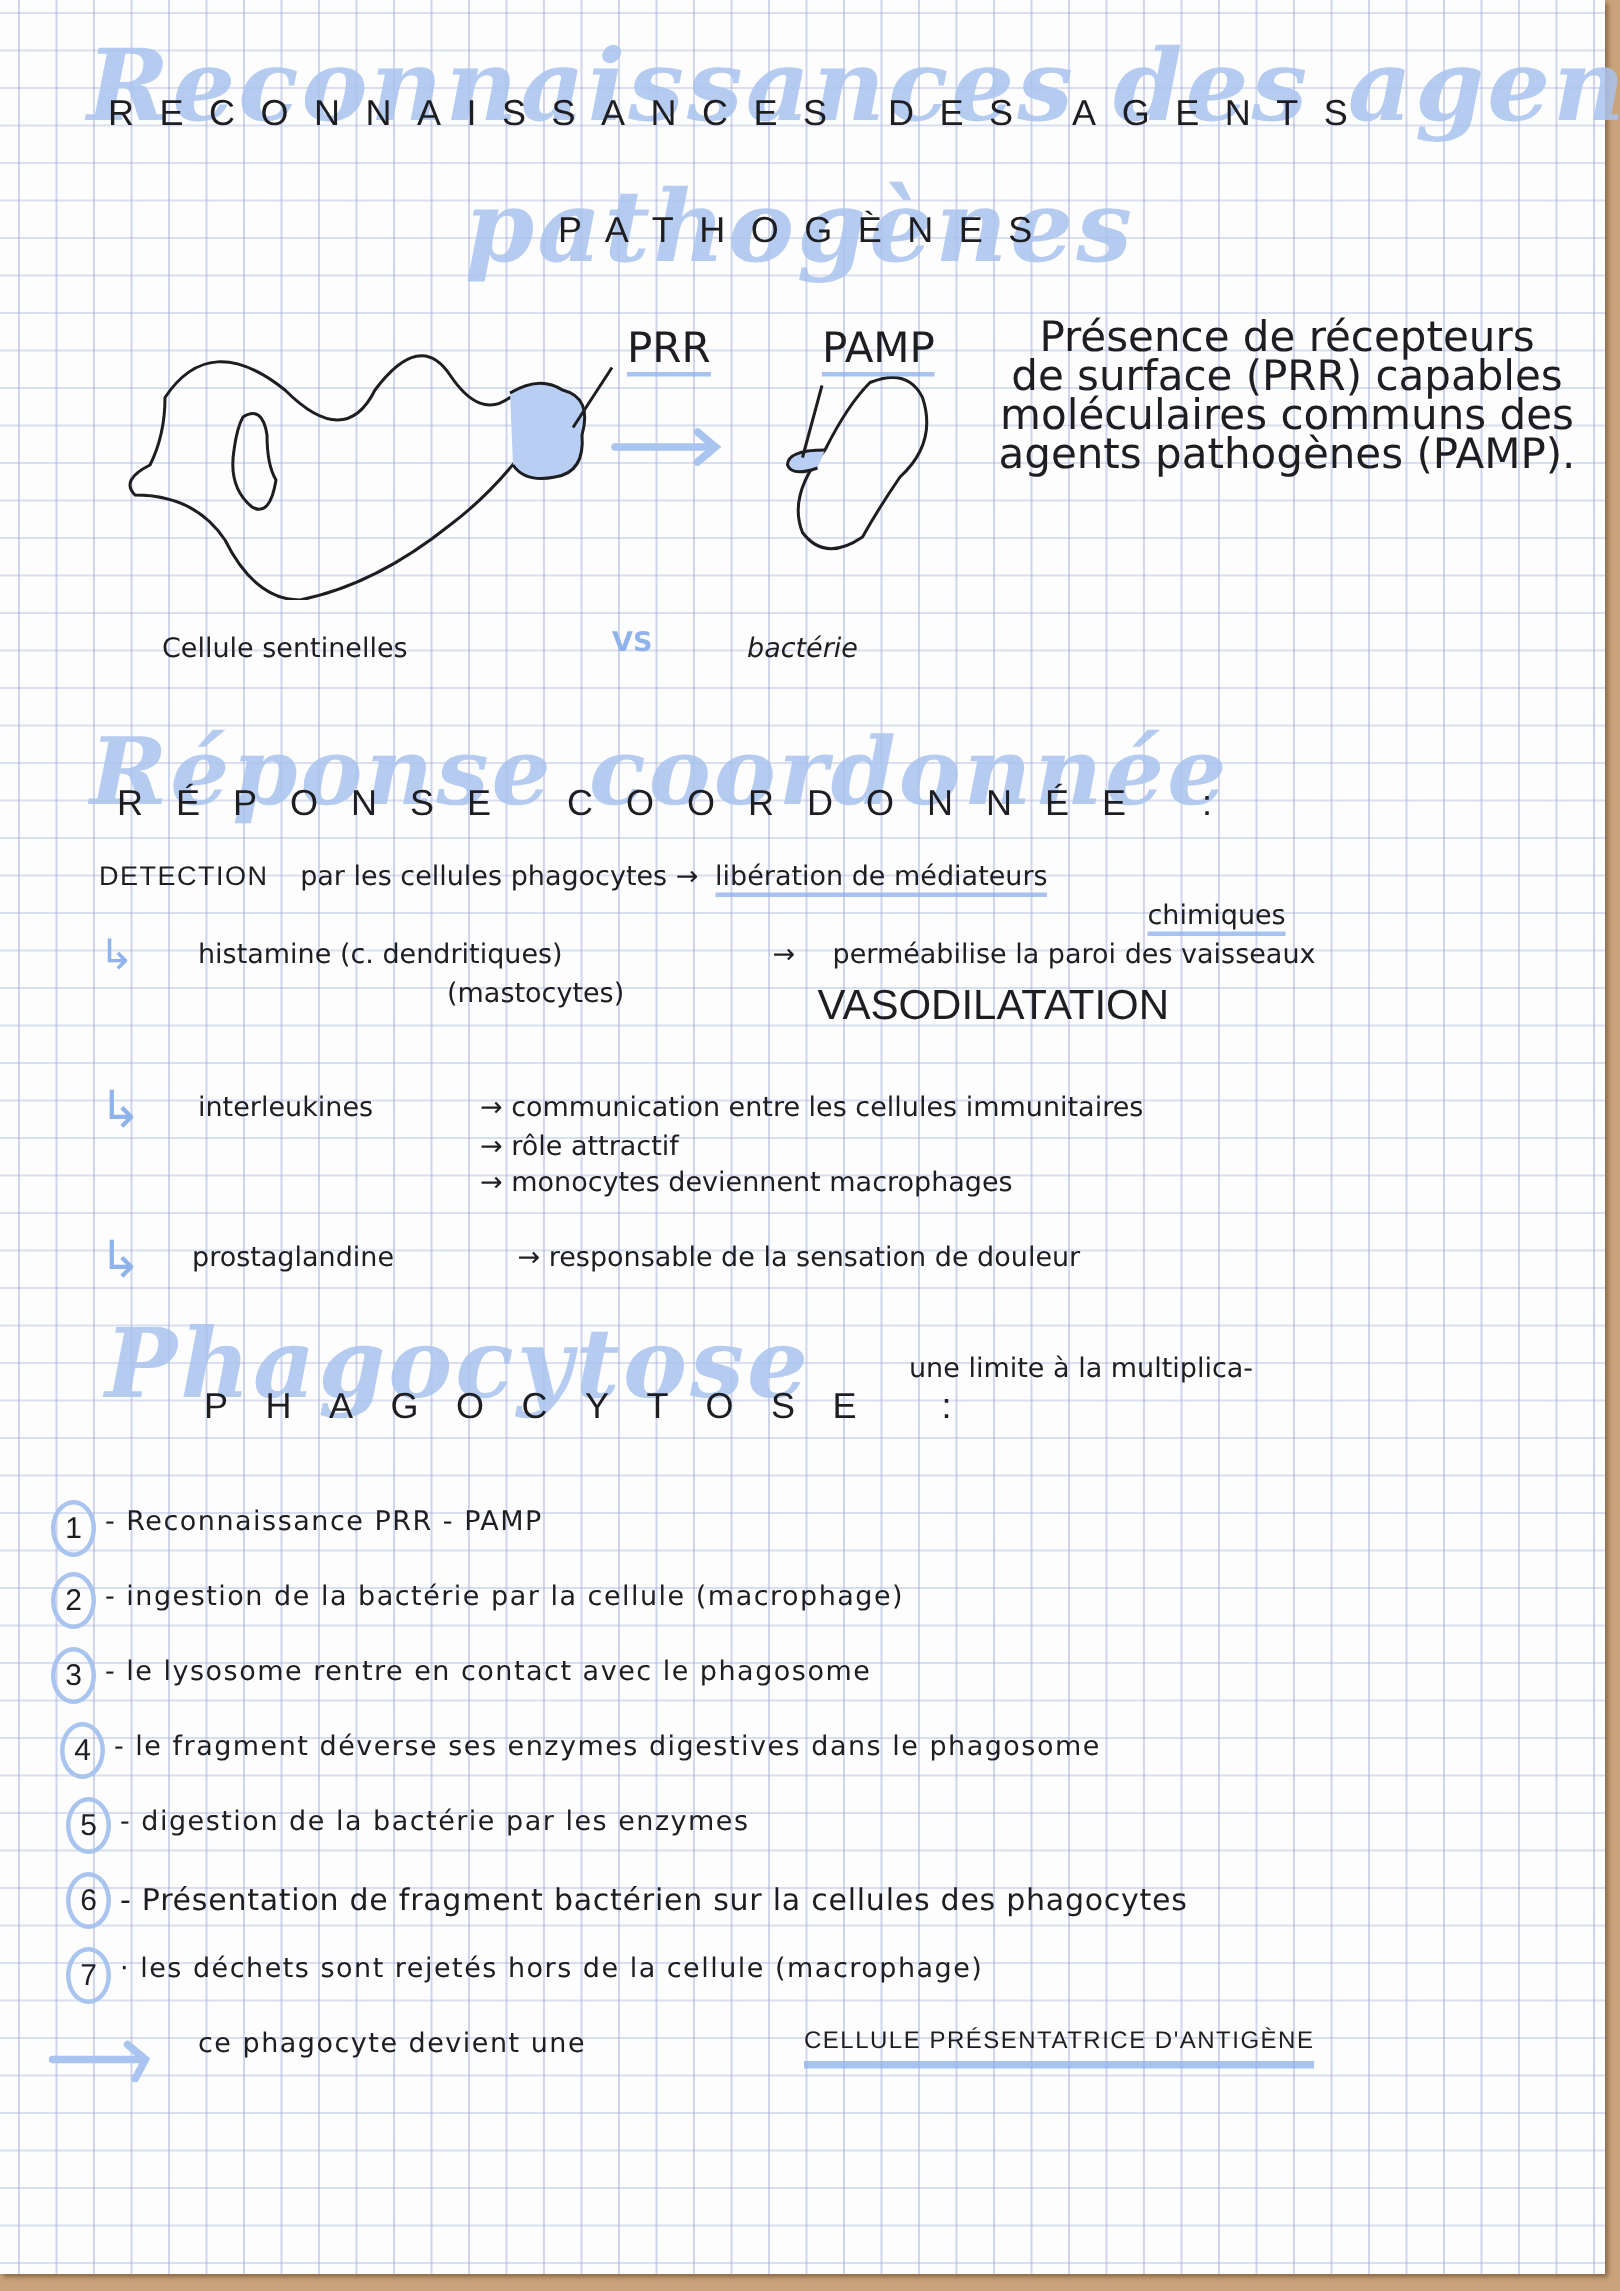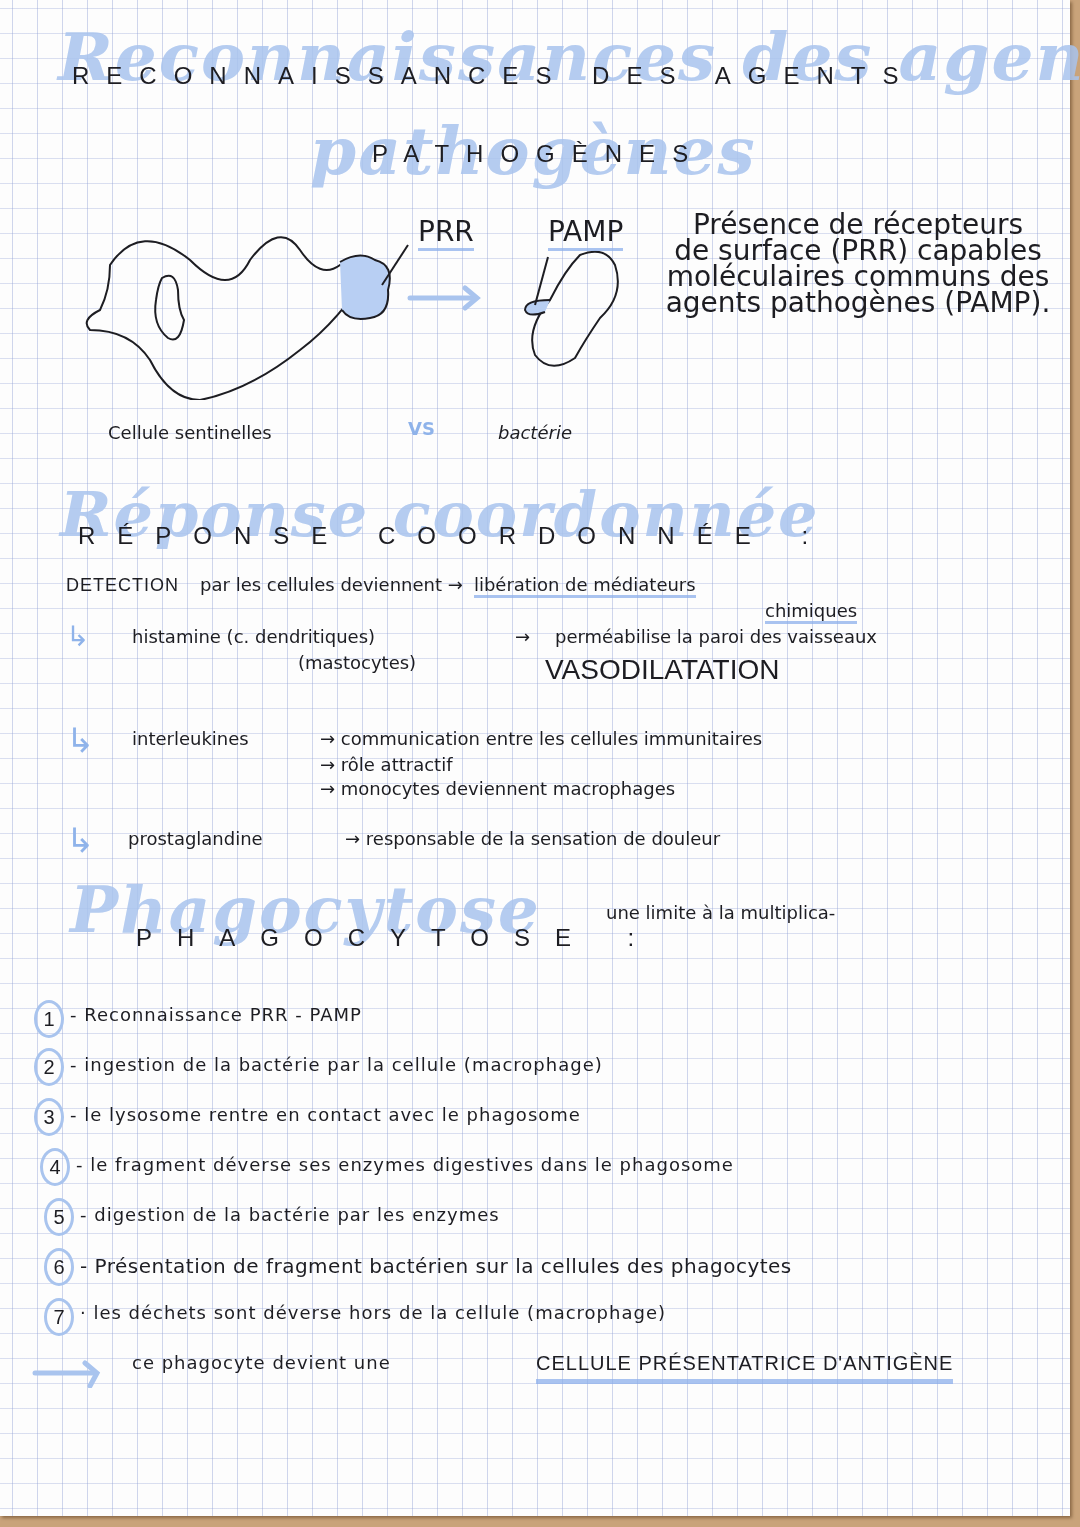--- a/index.html
+++ b/index.html
@@ -74,21 +74,21 @@
     <div class="hand hand-s">de surface (PRR) capables</div>
     <div class="hand hand-s">moléculaires communs des</div>
     <div class="hand hand-s">agents pathogènes (PAMP).</div>
   </div>
 
   <div class="abs hl-big" style="left:60px;top:478px;font-size:62px;">Réponse coordonnée</div>
   <div class="abs caps" style="left:78px;top:522px;letter-spacing:22px;">RÉPONSE COORDONNÉE :</div>
 
   <div class="abs" style="left:66px;top:574px;">
     <span class="hand" style="font-family:'Liberation Sans',sans-serif;letter-spacing:1px;">DETECTION</span>
-    <span class="hand" style="margin-left:16px;">par les cellules deviennent →</span>
+    <span class="hand" style="margin-left:16px;">par les cellules phagocytes →</span>
     <span class="hand ul" style="margin-left:6px;">libération de médiateurs</span>
   </div>
   <div class="abs hand ul" style="left:765px;top:600px;">chimiques</div>
 
   <div class="abs blue-arrow" style="left:66px;top:620px;font-size:28px;">↳</div>
   <div class="abs hand" style="left:132px;top:626px;">histamine (c. dendritiques)</div>
   <div class="abs hand" style="left:298px;top:652px;">(mastocytes)</div>
   <div class="abs hand" style="left:515px;top:626px;">→</div>
   <div class="abs hand" style="left:555px;top:626px;">perméabilise la paroi des vaisseaux</div>
   <div class="abs hand hand-s" style="left:545px;top:654px;font-family:'Liberation Sans',sans-serif;">VASODILATATION</div>
@@ -119,23 +119,23 @@
   <div class="num-circle" style="left:40px;top:1148px;">4</div>
   <div class="abs step-text" style="left:76px;top:1154px;">- le fragment déverse ses enzymes digestives dans le phagosome</div>
 
   <div class="num-circle" style="left:44px;top:1198px;">5</div>
   <div class="abs step-text" style="left:80px;top:1204px;">- digestion de la bactérie par les enzymes</div>
 
   <div class="num-circle" style="left:44px;top:1248px;">6</div>
   <div class="abs step-text" style="left:80px;top:1254px;font-size:20px;letter-spacing:0.5px;">- Présentation de fragment bactérien sur la cellules des phagocytes</div>
 
   <div class="num-circle" style="left:44px;top:1298px;">7</div>
-  <div class="abs step-text" style="left:80px;top:1302px;">· les déchets sont déverse hors de la cellule (macrophage)</div>
+  <div class="abs step-text" style="left:80px;top:1302px;">· les déchets sont rejetés hors de la cellule (macrophage)</div>
 
   <svg class="abs" style="left:30px;top:1358px;" width="75" height="30">
     <g stroke="#a9c4ee" stroke-width="5" fill="none" stroke-linecap="round">
       <line x1="5" y1="15" x2="65" y2="15"></line>
       <polyline points="55,5 67,15 60,28"></polyline>
     </g>
   </svg>
   <div class="abs step-text" style="left:132px;top:1352px;">ce phagocyte devient une</div>
-  <div class="abs step-text ul" style="left:536px;top:1352px;font-family:'Liberation Sans',sans-serif;font-size:20px;border-bottom-width:5px;padding-bottom:4px;">CELLULE PRÉSENTATRICE D'ANTIGÈNE</div>
+  <div class="abs step-text ul" style="left:536px;top:1352px;font-family:'Liberation Sans',sans-serif;font-size:16px;border-bottom-width:5px;padding-bottom:4px;">CELLULE PRÉSENTATRICE D'ANTIGÈNE</div>
 </div>
 
 </body></html>

